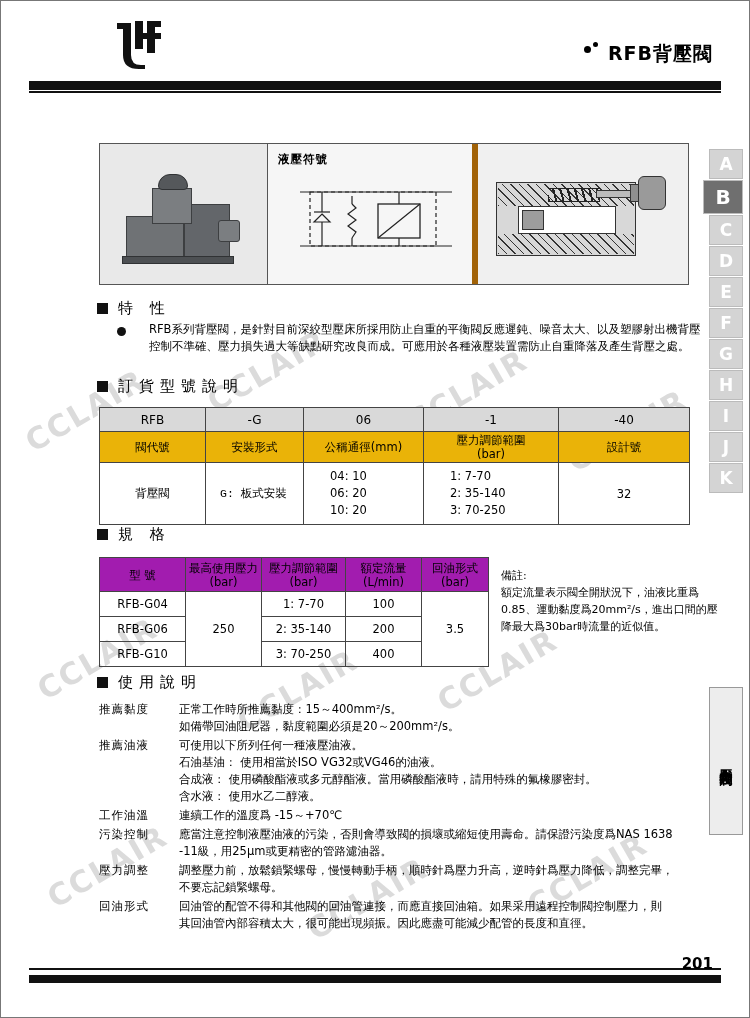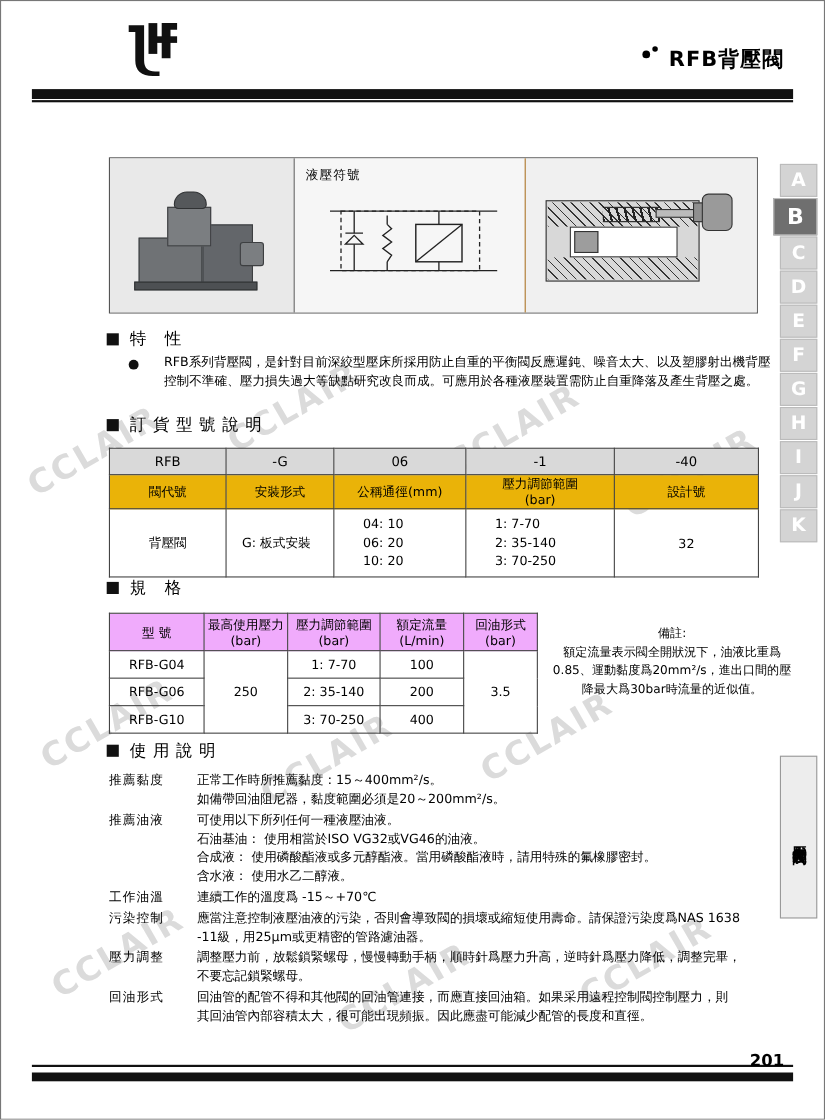--- a/index.html
+++ b/index.html
@@ -50,21 +50,21 @@
     font-family:"DejaVu Sans","Liberation Sans",sans-serif;
   }
 
   
   .figure-row {
     position:absolute; left:98px; top:142px; width:590px; height:142px;
     border:1px solid #555; display:flex; background:#f2f2f2;
   }
   .fig-cell { position:relative; }
   .fig-photo { width:168px; border-right:1px solid #555; background:#e9e9e9; }
-  .fig-symbol { width:210px; border-right:1px solid #a16207; background:#f6f6f6; }
+  .fig-symbol { width:210px; border-right:6px solid #a16207; background:#f6f6f6;font-weight:bold; }
   .fig-section { flex:1; background:#f0f0f0; }
   .fig-label {
     position:absolute; left:10px; top:8px; font-size:11.5px; letter-spacing:1px;
   }
 
   
   .valve {
     position:absolute; left:22px; top:26px; width:122px; height:96px;
   }
   .valve .b1{position:absolute;left:4px;top:46px;width:58px;height:44px;background:#6f7275;border:1px solid #3d3f41;}
@@ -100,28 +100,28 @@
   .para { position:absolute; font-size:11.5px; line-height:17px; }
   .dot-bullet { position:absolute; width:9px; height:9px; border-radius:50%; background:#111; }
 
   
   table { border-collapse:collapse; font-size:11px; }
   table td, table th { border:1px solid #444; text-align:center; vertical-align:middle; font-weight:normal; }
   .t-order { position:absolute; left:98px; top:406px; width:591px; }
   .t-order .h { background:#d9d9d9; font-weight:bold; height:24px; font-size:12px;}
   .t-order .h2 { background:#eab308; height:26px; font-size:11.5px;}
   .t-order .body td { height:62px; font-size:11.5px; }
-  .cell-left { text-align:left; padding-left:14px; }
+  .cell-left { text-align:left; padding-left:14px;font-family:Liberation Mono, monospace; }
   .cell-ml { text-align:left; padding-left:26px; line-height:17px; }
 
   .t-spec { position:absolute; left:98px; top:556px; width:390px; }
-  .t-spec th { background:#f0abfc; height:34px; font-size:11.5px; line-height:14px; }
+  .t-spec th { background:#a21caf; height:34px; font-size:11.5px; line-height:14px; }
   .t-spec td { height:25px; font-size:11.5px; }
 
-  .spec-note { position:absolute; left:500px; top:566px; width:220px; font-size:11px; line-height:17px;text-align:center; }
+  .spec-note { position:absolute; left:500px; top:566px; width:220px; font-size:11px; line-height:17px; }
 
   
   .usage { position:absolute; left:98px; top:700px; width:600px; font-size:11.5px; }
   .usage-row { display:flex; margin-bottom:2px; }
   .usage-label { width:80px; flex:0 0 80px; line-height:17px; letter-spacing:1px;}
   .usage-text { flex:1; line-height:17px; }
   .usage-text div { margin-bottom:0px; }
 
   
   .tabs { position:absolute; right:6px; top:148px; width:34px; }

